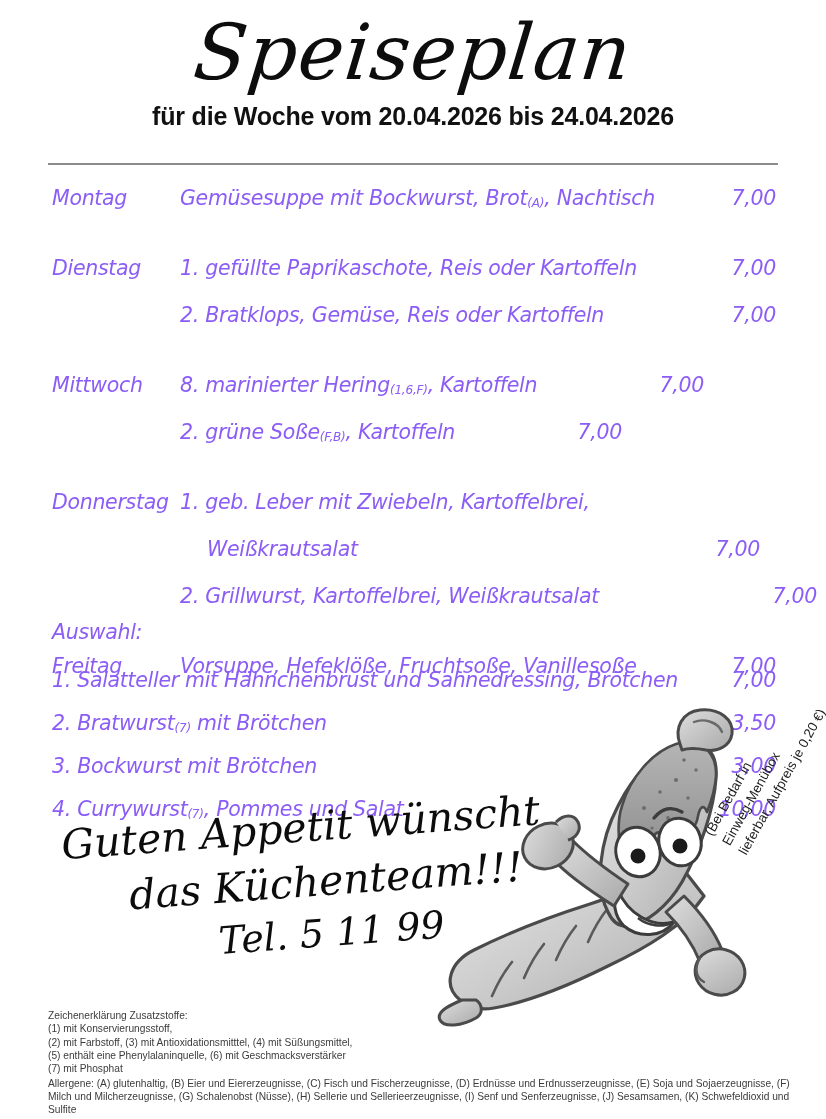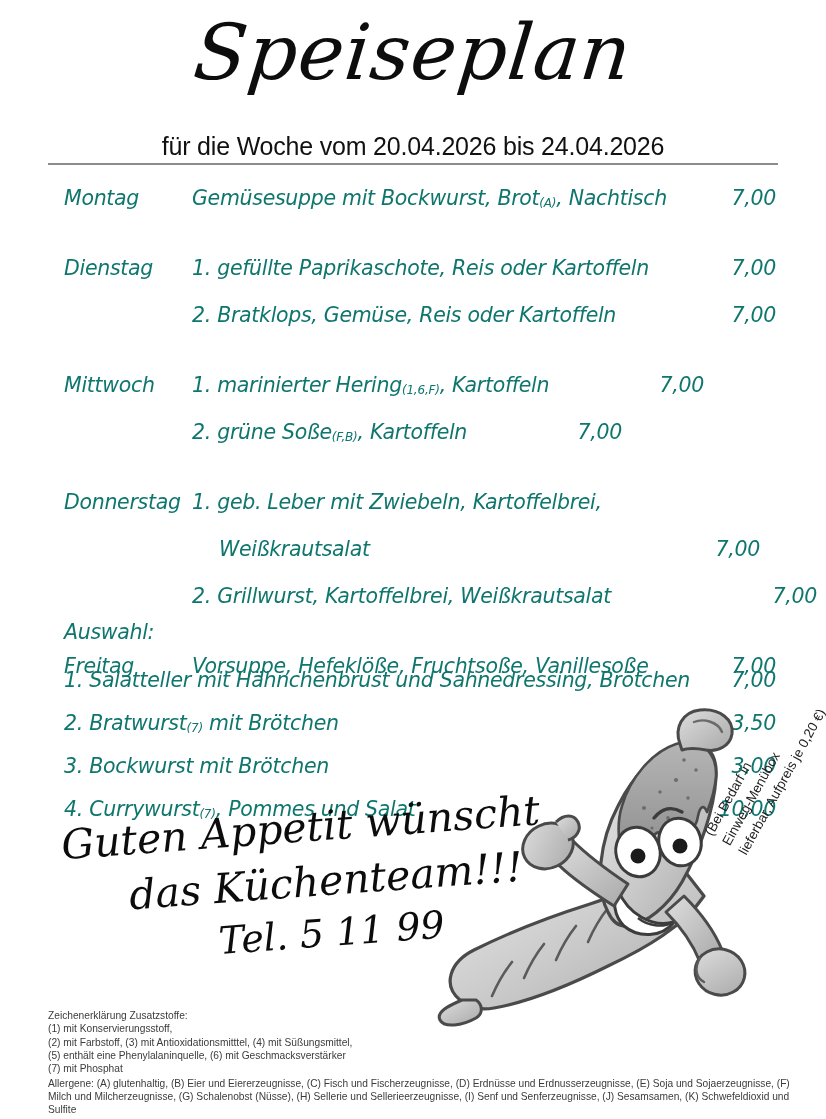--- a/index.html
+++ b/index.html
@@ -31,25 +31,25 @@
     line-height: 1.0;
     letter-spacing: 1px;
     color: #0d0d0d;
     transform: skewX(-6deg);
     font-weight: 400;
     white-space: nowrap;
   }
   .subtitle {
     position: absolute;
     left: 0;
-    top: 132px;
+    top: 102px;
     width: 826px;
     text-align: center;
     font-family: "Liberation Sans", sans-serif;
-    font-weight: normal;
+    font-weight: bold;
     font-size: 25px;
     color: #111111;
     letter-spacing: -0.2px;
   }
   .rule {
     position: absolute;
     left: 48px;
     top: 163px;
     width: 730px;
     height: 0;
@@ -67,25 +67,24 @@
     position: relative;
     height: 47px;
   }
   .day-name,
   .dish,
   .price,
   .plain-line,
   .section-label {
     font-family: "DejaVu Sans", sans-serif;
     font-size: 20.5px;
-    color: #0f766e;
+    color: #8b5cf6;
     font-style: italic;
     letter-spacing: -0.3px;
     white-space: nowrap;
-    margin-left: 12px;
   }
   .day-name {
     position: absolute;
     left: 52px;
     top: 0;
   }
   .dish {
     position: absolute;
     left: 180px;
     top: 0;
@@ -216,21 +215,21 @@
         <div class="day-name">Dienstag</div>
         <div class="dish"><span>1. gefüllte Paprikaschote, Reis oder Kartoffeln</span></div>
         <div class="price">7,00</div>
       </div>
       <div class="dayrow" style="position: absolute; left: 0px; top: 117px; width: 826px;">
         <div class="dish"><span>2. Bratklops, Gemüse, Reis oder Kartoffeln</span></div>
         <div class="price">7,00</div>
       </div>
       <div class="dayrow" style="position: absolute; left: 0px; top: 187px; width: 754px;">
         <div class="day-name">Mittwoch</div>
-        <div class="dish"><span>1. marinierter Hering</span><span class="sub">(1,6,F)</span><span>, Kartoffeln</span></div>
+        <div class="dish"><span>8. marinierter Hering</span><span class="sub">(1,6,F)</span><span>, Kartoffeln</span></div>
         <div class="price">7,00</div>
       </div>
       <div class="dayrow" style="position: absolute; left: 0px; top: 234px; width: 672px;">
         <div class="dish"><span>2. grüne Soße</span><span class="sub">(F,B)</span><span>, Kartoffeln</span></div>
         <div class="price">7,00</div>
       </div>
       <div class="dayrow" style="position: absolute; left: 0px; top: 304px; width: 708px;">
         <div class="day-name">Donnerstag</div>
         <div class="dish"><span>1. geb. Leber mit Zwiebeln, Kartoffelbrei,</span></div>
       </div>

